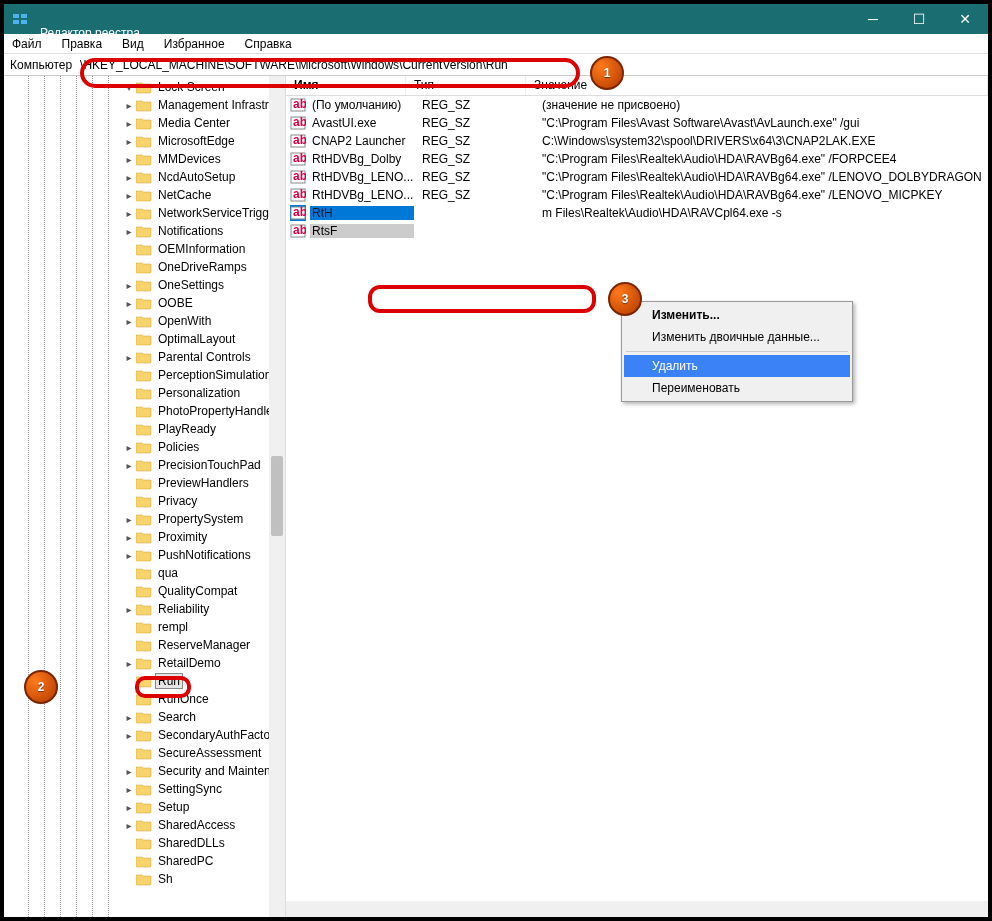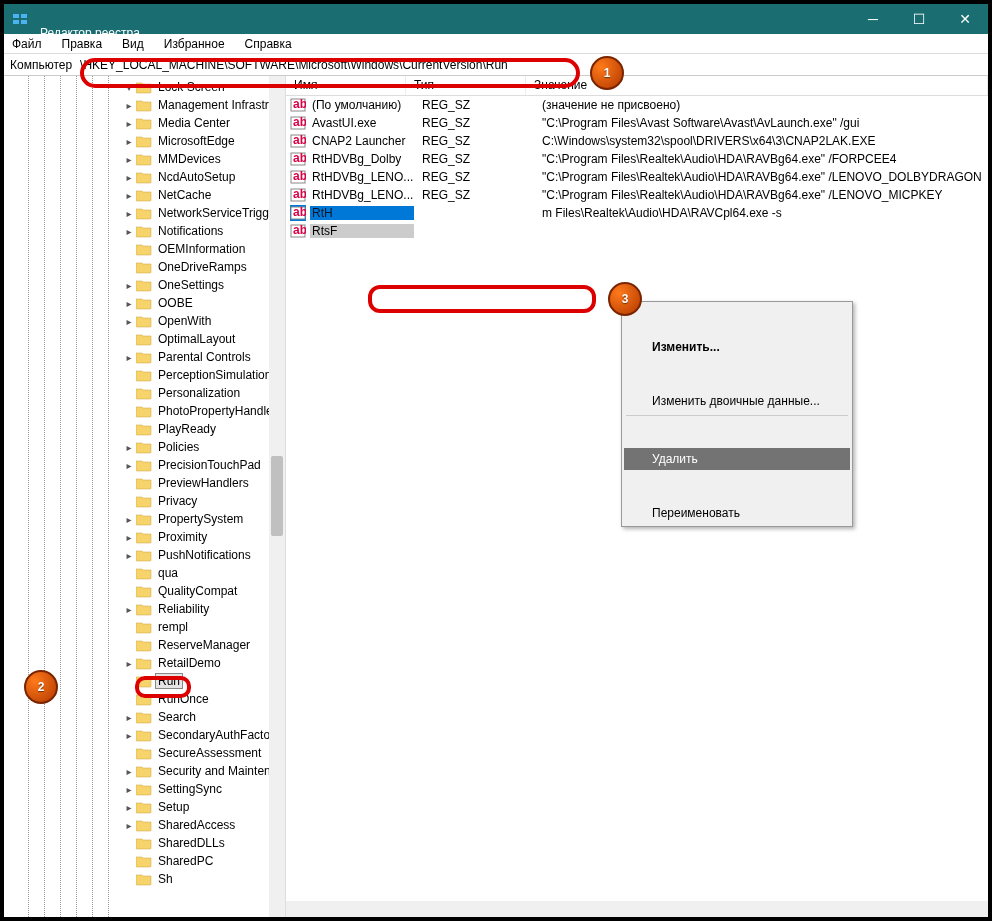--- a/index.html
+++ b/index.html
@@ -32,33 +32,33 @@
 .tree-item.selected .label { background:#e5e5e5; outline:1px solid #888; padding:0 2px; }
 .tree-item .label { padding:0 2px; }
 .tree-lines { position:absolute; left:0; top:0; bottom:0; width:120px; pointer-events:none; }
 .vline { position:absolute; top:0; bottom:0; width:1px; border-left:1px dotted #999; }
 .tree-scroll { position:absolute; right:0; top:0; bottom:0; width:16px; background:#f0f0f0; }
 .tree-scroll .thumb { position:absolute; left:2px; right:2px; top:380px; height:80px; background:#c0c0c0; border-radius:2px; }
 
 .values { flex:1; position:relative; overflow:hidden; }
 .vheader { display:flex; height:20px; border-bottom:1px solid #ddd; }
 .vheader div { padding:2px 8px; border-right:1px solid #eee; }
-.vh-name{width:120px;} .vh-type{width:120px;} .vh-val{flex:1;}
+.vh-name{width:120px;font-weight:bold;} .vh-type{width:120px;} .vh-val{flex:1;}
 .vrow { display:flex; height:18px; align-items:center; }
 .vrow .icon { width:16px; height:16px; margin:0 4px; flex-shrink:0; }
 .vrow .name{width:104px;padding-left:2px;white-space:nowrap;overflow:hidden;}
 .vrow .type{width:120px;padding-left:8px;}
 .vrow .val{flex:1;padding-left:8px;white-space:nowrap;overflow:hidden;}
 .vrow.selected .name { background:#0078d7; color:#0f172a; }
 .vrow.selected .icon { background:#0078d7; }
 .vrow.dim .name { background:#ccc; }
 
 .ctxmenu { position:absolute; left:335px; top:225px; width:232px; background:#f0f0f0; border:1px solid #999; box-shadow:2px 2px 4px rgba(0,0,0,.3); z-index:40; padding:2px; }
-.ctxmenu .item { padding:4px 8px 4px 28px;margin-top:32px; }
-.ctxmenu .item.hl { background:#737373; color:#fff; }
+.ctxmenu .item { padding:4px 8px 4px 28px; }
+.ctxmenu .item.hl { background:#3b82f6; color:#fff; }
 .ctxmenu .sep { height:1px; background:#ccc; margin:3px 2px; }
 
 .val-scroll { position:absolute; left:0; right:0; bottom:0; height:16px; background:#f0f0f0; }
 </style>
 </head>
 <body>
 
 <div class="titlebar">
   <div class="icon">
     <svg width="16" height="16" viewBox="0 0 16 16">

